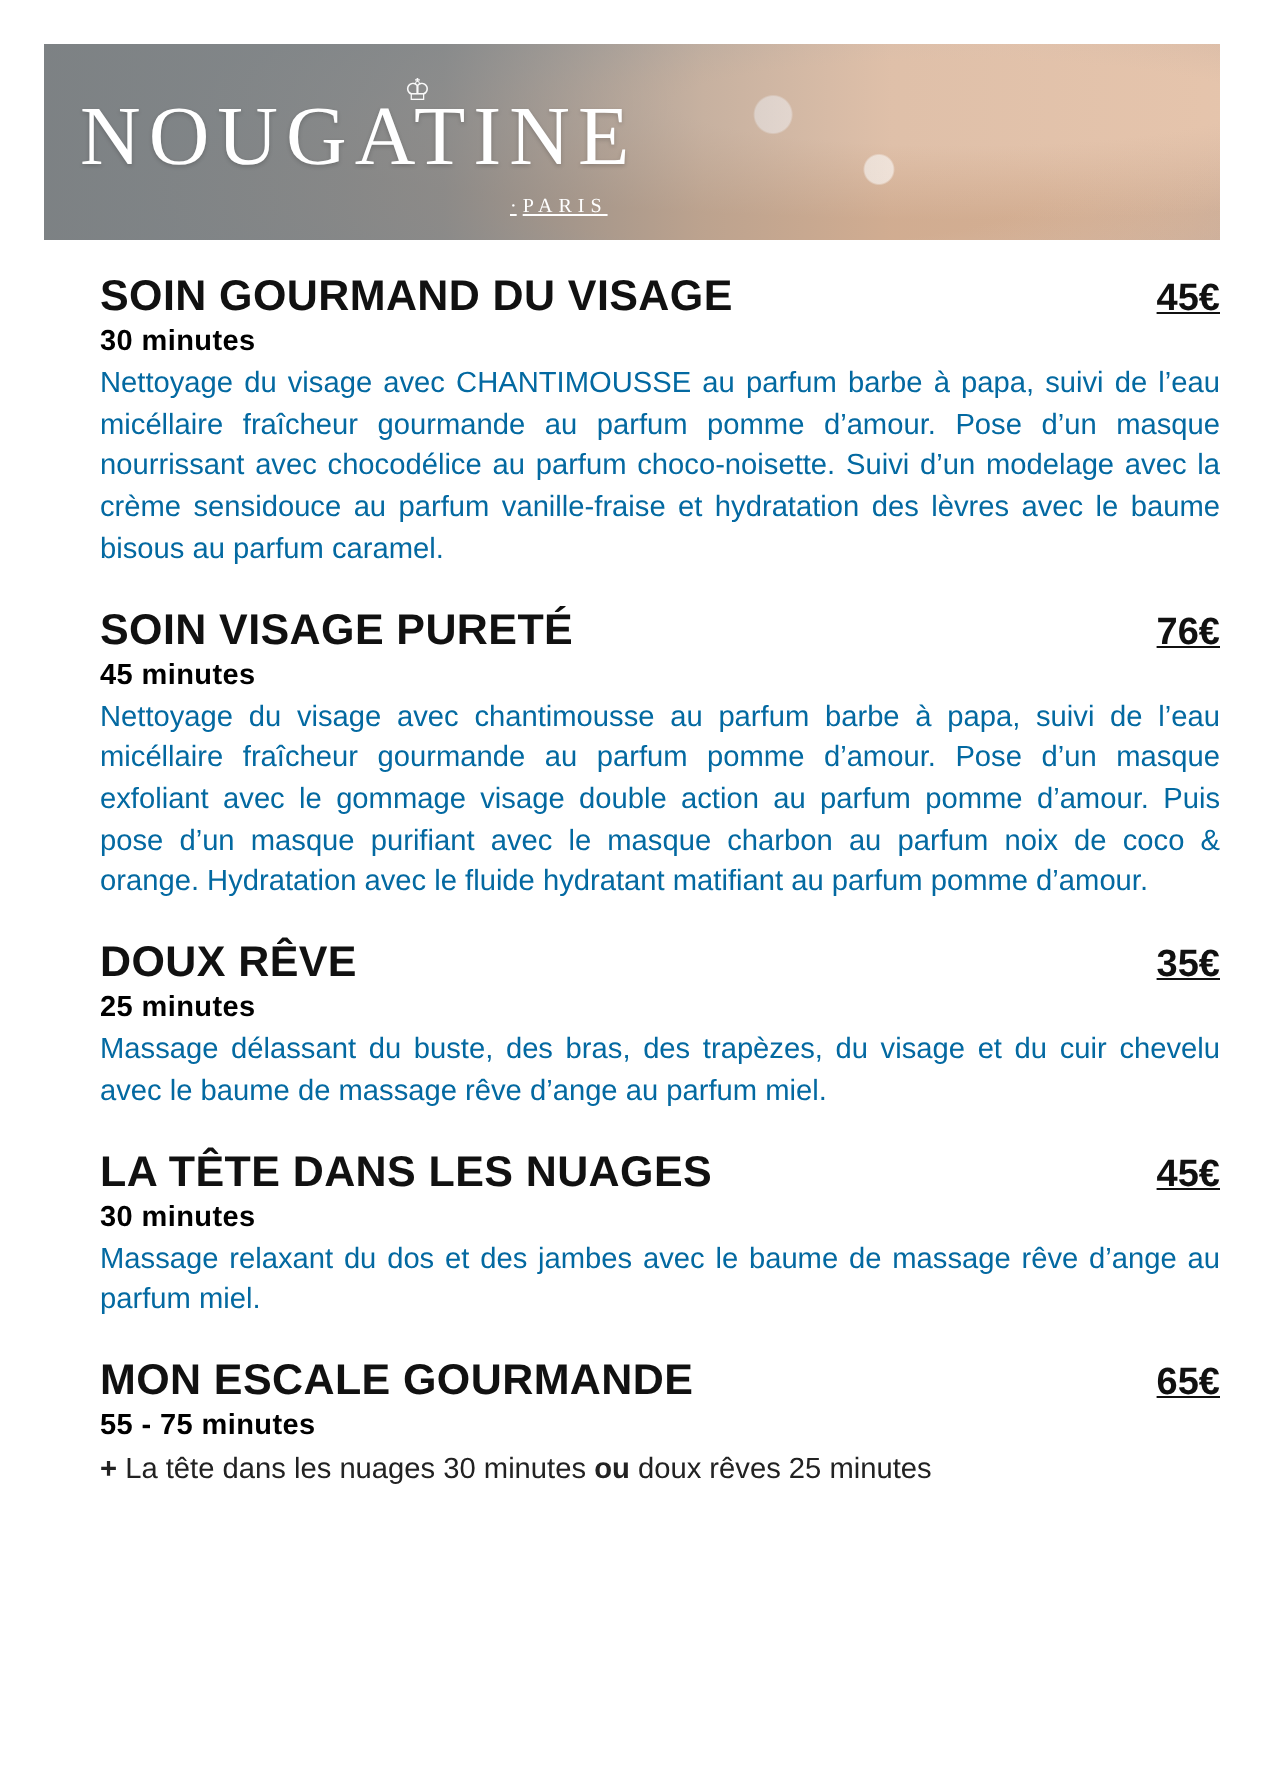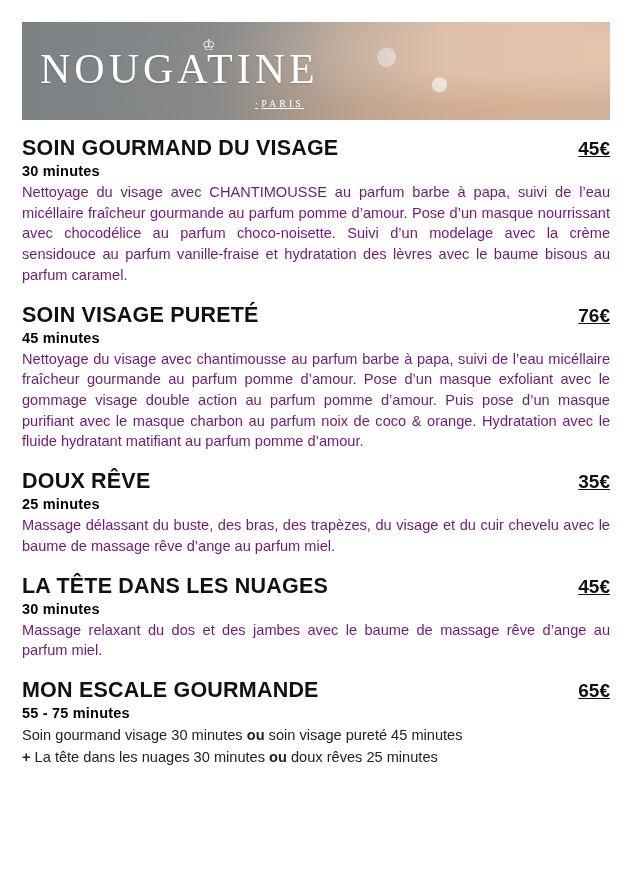--- a/index.html
+++ b/index.html
@@ -89,20 +89,21 @@
     font-weight: bold;
     font-style: italic;
     line-height: 1.3;
     letter-spacing: -0.2px;
     color: #111111;
   }
 
   
   .services {
     margin-top: 16px;
+    margin-left: 28px;
   }
   .service {
     margin-bottom: 17px;
   }
   .service-head {
     display: flex;
     align-items: baseline;
     justify-content: space-between;
   }
   .service-title {
@@ -123,21 +124,21 @@
     margin-top: 2px;
     font-size: 14.5px;
     font-weight: bold;
     color: #000000;
     letter-spacing: 0.2px;
   }
   .service-desc {
     margin-top: 3px;
     font-size: 14.6px;
     line-height: 1.42;
-    color: #701a75;
+    color: #0369a1;
     text-align: justify;
   }
   .combo-lines {
     margin-top: 4px;
   }
   .combo-line {
     font-size: 14.6px;
     line-height: 1.5;
     color: #222222;
   }
@@ -203,22 +204,19 @@
     </div>
 
     <div class="service">
       <div class="service-head">
         <div class="service-title">MON ESCALE GOURMANDE</div>
         <div class="service-price">65€</div>
       </div>
       <div class="service-duration">55 - 75 minutes</div>
       <div class="combo-lines">
         <div class="combo-line">
-          <span class="plus"></span><span>Soin gourmand visage 30 minutes </span><b>ou</b><span> soin visage pureté 45 minutes</span>
-        </div>
-        <div class="combo-line">
           <span class="plus">+</span> <span>La tête dans les nuages 30 minutes </span><b>ou</b><span> doux rêves 25 minutes</span>
         </div>
       </div>
     </div>
 
   </div>
 </div>
 
 </body></html>

